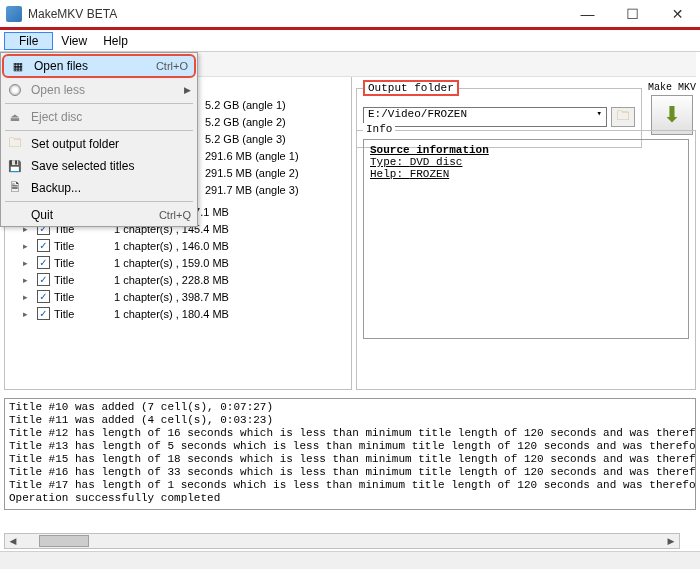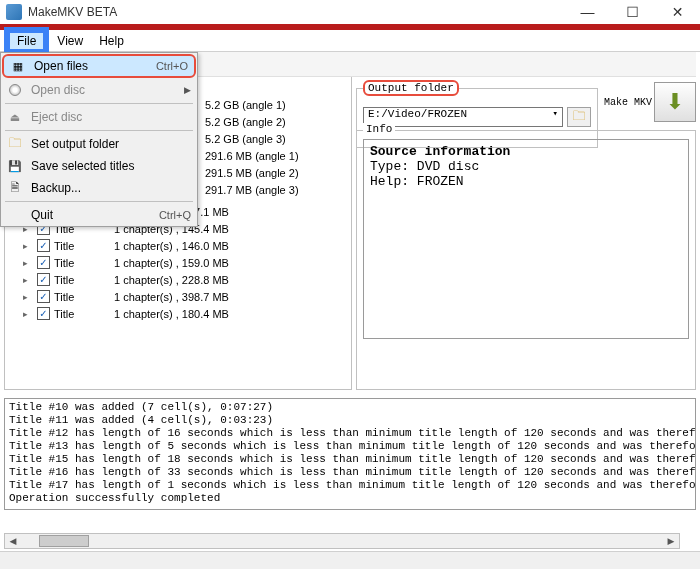--- a/index.html
+++ b/index.html
@@ -1,24 +1,24 @@
 <!DOCTYPE html>
 <html><head>
 <meta charset="utf-8">
 <style>
 * { box-sizing: border-box; margin: 0; padding: 0; }
 body { font-family: "Segoe UI", Tahoma, sans-serif; font-size: 12px; background: #fff; width: 700px; height: 569px; overflow: hidden; }
-.titlebar { height: 30px; background: #fff; display: flex; align-items: center; border-bottom: 6px solid #b91c1c; }
+.titlebar { height: 30px; background: #fff; display: flex; align-items: center; border-bottom: 3px solid #b91c1c; }
 .titlebar-icon { width: 16px; height: 16px; margin: 0 6px; background: linear-gradient(135deg,#5b9bd5,#2e75b6); border-radius: 2px; }
 .titlebar-title { flex: 1; font-size: 12px; color: #333; }
 .window-controls { display: flex; }
 .wc-btn { width: 45px; height: 30px; display: flex; align-items: center; justify-content: center; font-size: 14px; color: #333; }
 .menubar { height: 22px; background: #fff; display: flex; align-items: center; padding-left: 4px; border-bottom: 1px solid #d0d0d0; position: relative; }
 .menu-item { padding: 2px 8px; font-size: 12px; color: #000; }
-.menu-item.active { background: #cce8ff; border: 6px solid #3b82f6; padding: 1px 7px; }
+.menu-item.active { background: #cce8ff; border: 1px solid #3b82f6; padding: 1px 14px; }
 .dropdown { position: absolute; left: 0; top: 52px; width: 198px; background: #f0f0f0; border: 1px solid #a0a0a0; box-shadow: 2px 2px 4px rgba(0,0,0,0.2); z-index: 100; }
 .dropdown-row { display: flex; align-items: center; height: 22px; padding: 0 6px; position: relative; }
 .dropdown-row:first-child { background: #cce8ff; border: 2px solid #e74c3c; border-radius: 6px; margin: 1px; height: 24px; }
 .dropdown-row.disabled { color: #888; }
 .dd-icon { width: 16px; height: 16px; margin-right: 8px; display: inline-flex; align-items: center; justify-content: center; font-size: 11px; }
 .dd-label { flex: 1; }
 .dd-shortcut { color: #555; font-size: 11px; }
 .dd-sep { height: 1px; background: #c0c0c0; margin: 2px 4px; }
 .dd-arrow { font-size: 9px; color: #555; }
 .main-area { position: absolute; top: 52px; left: 0; right: 0; height: 342px; display: flex; padding: 4px; gap: 4px; }
@@ -28,30 +28,30 @@
 .title-list { margin-top: 42px; padding: 2px 0; font-family: Tahoma, sans-serif; font-size: 11px; }
 .title-row { display: flex; align-items: center; height: 17px; padding-left: 18px; }
 .title-row .chev { width: 10px; color: #666; font-size: 9px; }
 .title-row .cb { width: 13px; height: 13px; border: 1px solid #555; margin: 0 4px; display: inline-flex; align-items: center; justify-content: center; font-size: 10px; color: #1a5fb4; background:#fff; }
 .title-row .tname { width: 60px; }
 .title-row .tinfo { color: #000; }
 .partial-rows { margin-top: 42px; font-family: Tahoma, sans-serif; font-size: 11px; }
 .partial-row { padding-left: 200px; height: 17px; }
 .right-top { display: flex; gap: 6px; align-items: flex-start; height: 62px; padding-top:26px; }
 .output-group { flex: 1; border: 1px solid #c0c0c0; padding: 4px 6px 6px 6px; position: relative; margin-top: 6px; height: 60px; }
-.output-label { position: absolute; top: -9px; left: 6px; background: #fff; padding: 0 3px; font-family: "Courier New", monospace; font-size: 11px; border: 2px solid #e74c3c; border-radius: 6px; }
+.output-label { position: absolute; top: -9px; left: 6px; background: #fff; padding: 0 3px; font-family: "Courier New", monospace; font-size: 11px; border: 2px solid #e74c3c; border-radius: 0; }
 .output-path-row { display: flex; gap: 4px; margin-top: 14px; }
 .output-select { flex: 1; height: 20px; border: 1px solid #767676; font-family: "Courier New", monospace; font-size: 11px; padding: 0 4px; display: flex; justify-content: space-between; }
 .folder-btn { width: 24px; height: 20px; border: 1px solid #a0a0a0; background: #f0f0f0; display: flex; align-items: center; justify-content: center; }
-.makemkv-col { display: flex; align-items: center; gap: 2px; }
+.makemkv-col { display: flex; flex-direction: column; align-items: center; gap: 2px; }
 .makemkv-label { font-family: "Courier New", monospace; font-size: 10px; }
 .makemkv-btn { width: 42px; height: 40px; border: 1px solid #9a9a9a; background: linear-gradient(#fefefe,#e0e0e0); display: flex; align-items: center; justify-content: center; font-size: 22px; }
 .info-group { border: 1px solid #c0c0c0; padding: 4px 6px; position: relative; flex: 1; margin-top: 8px; }
 .info-label { position: absolute; top: -8px; left: 6px; background: #fff; padding: 0 3px; font-family: "Courier New", monospace; font-size: 11px; }
-.info-box { border: 1px solid #9a9a9a; height: 200px; padding: 4px 6px; font-family: "Courier New", monospace; font-size: 13px; margin-top: 4px; }
+.info-box { border: 1px solid #9a9a9a; height: 200px; padding: 4px 6px; font-family: "Courier New", monospace; font-size: 11px; margin-top: 4px; text-decoration: underline; }
 .info-box .hdr { font-weight: bold; }
 .log-pane { position: absolute; top: 398px; left: 4px; right: 4px; height: 112px; border: 1px solid #9a9a9a; background: #fff; font-family: "Courier New", monospace; font-size: 11px; padding: 2px 4px; overflow: hidden; white-space: pre; line-height: 13px; }
 .hscroll { position: absolute; bottom: 20px; left: 4px; right: 20px; height: 16px; background: #f0f0f0; border: 1px solid #c0c0c0; display:flex; align-items:center; }
 .hscroll .thumb { width: 50px; height: 12px; background: #cdcdcd; margin-left: 18px; border:1px solid #a0a0a0; }
 .hscroll .arr { width:16px; text-align:center; font-size:9px; color:#555; }
 .hscroll .spacer { flex:1; }
 .statusbar { position: absolute; bottom: 0; left: 0; right: 0; height: 18px; background: #f0f0f0; border-top: 1px solid #d0d0d0; }
 .folder-icon { color:#d4a637; font-size:13px; }
 .disc-icon { width:12px; height:12px; border-radius:50%; border:1px solid #888; background: radial-gradient(circle,#fff 30%,#ccc 70%); }
 </style>
@@ -77,21 +77,21 @@
 <div class="dropdown">
   <div class="dropdown-row">
     <span class="dd-icon">▦</span>
     <span class="dd-label">Open files</span>
     <span class="dd-shortcut">Ctrl+O</span>
   </div>
   <div class="dropdown-row disabled">
     <span class="dd-icon">
         <span class="disc-icon"></span>
       </span>
-    <span class="dd-label">Open disc</span>
+    <span class="dd-label">Open less</span>
     <span class="dd-arrow">▶</span>
   </div>
   <div class="dd-sep"></div>
   <div class="dropdown-row disabled">
     <span class="dd-icon">⏏</span>
     <span class="dd-label">Eject disc</span>
   </div>
   <div class="dd-sep"></div>
   <div class="dropdown-row">
     <span class="dd-icon folder-icon">🗀</span>

